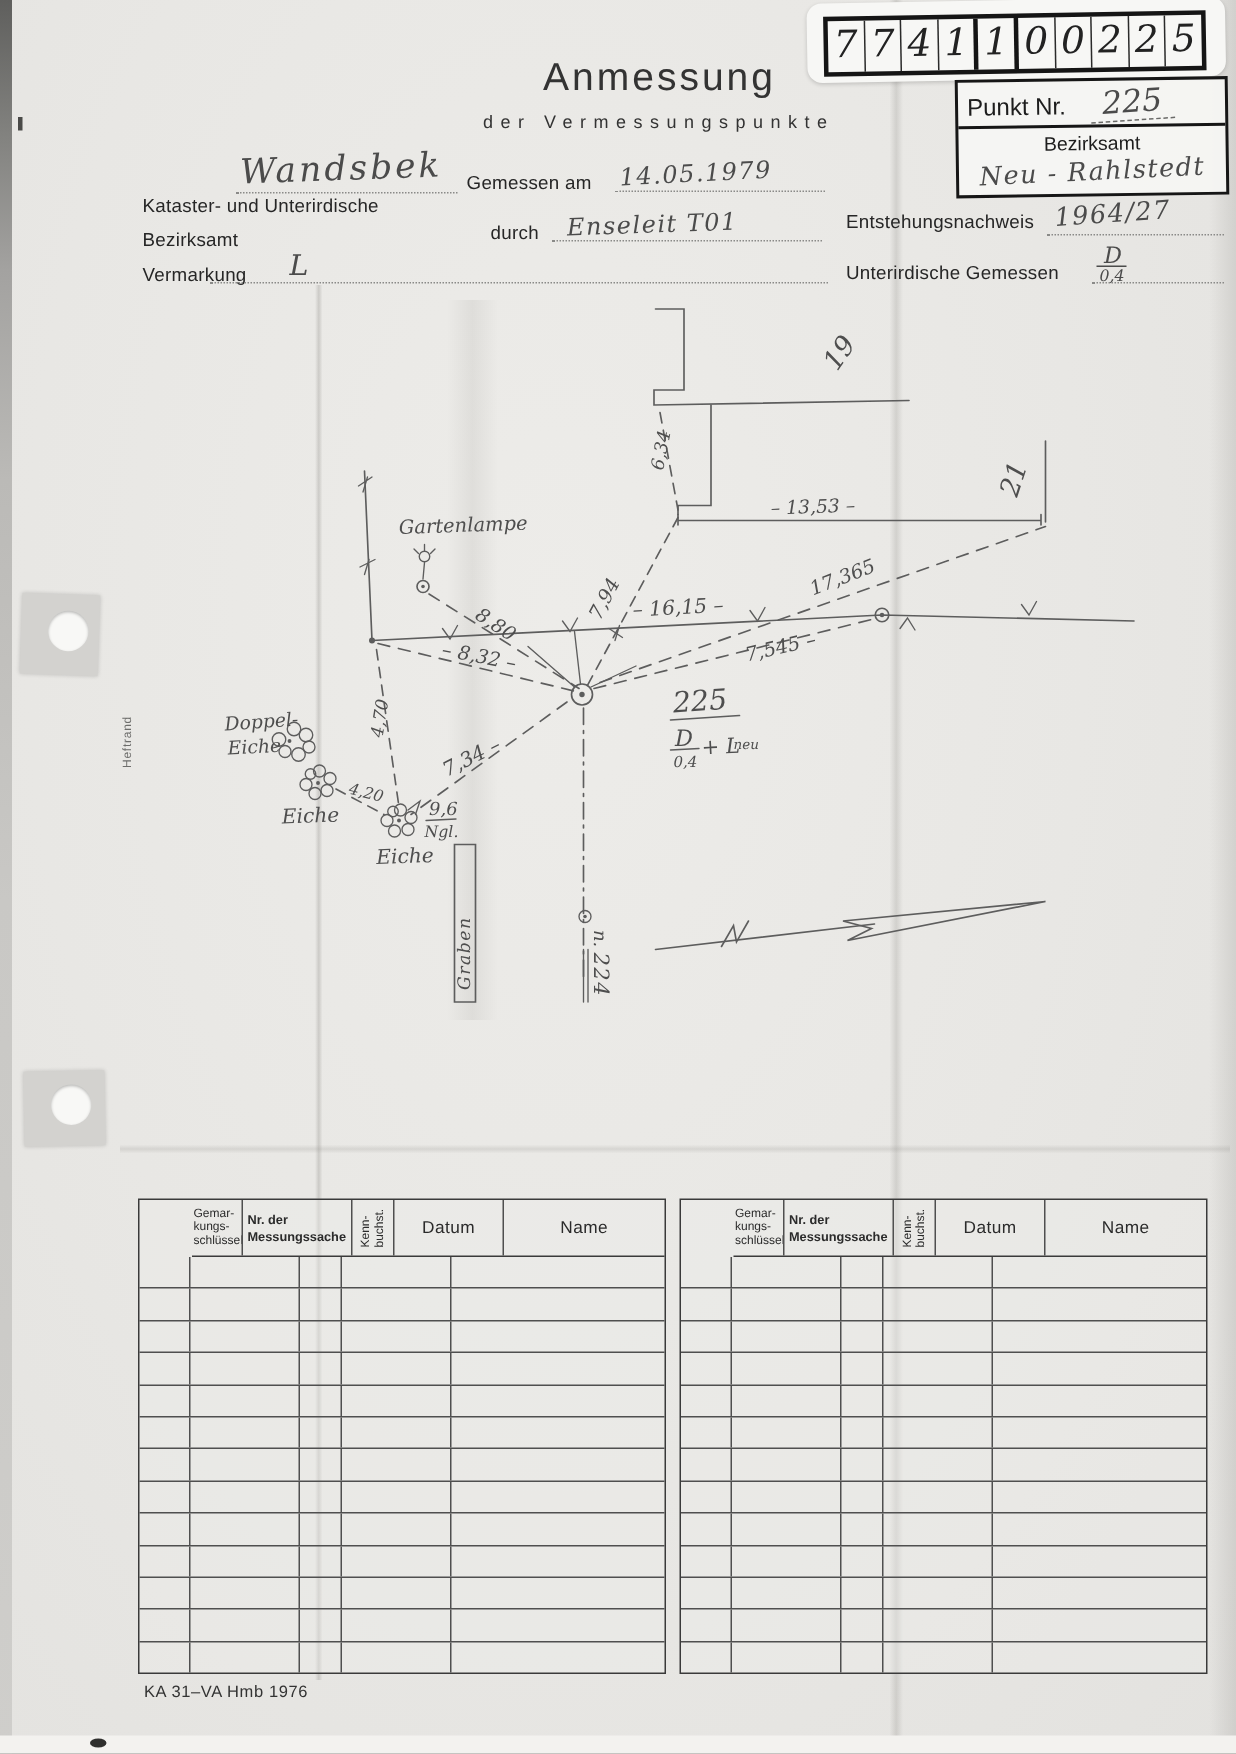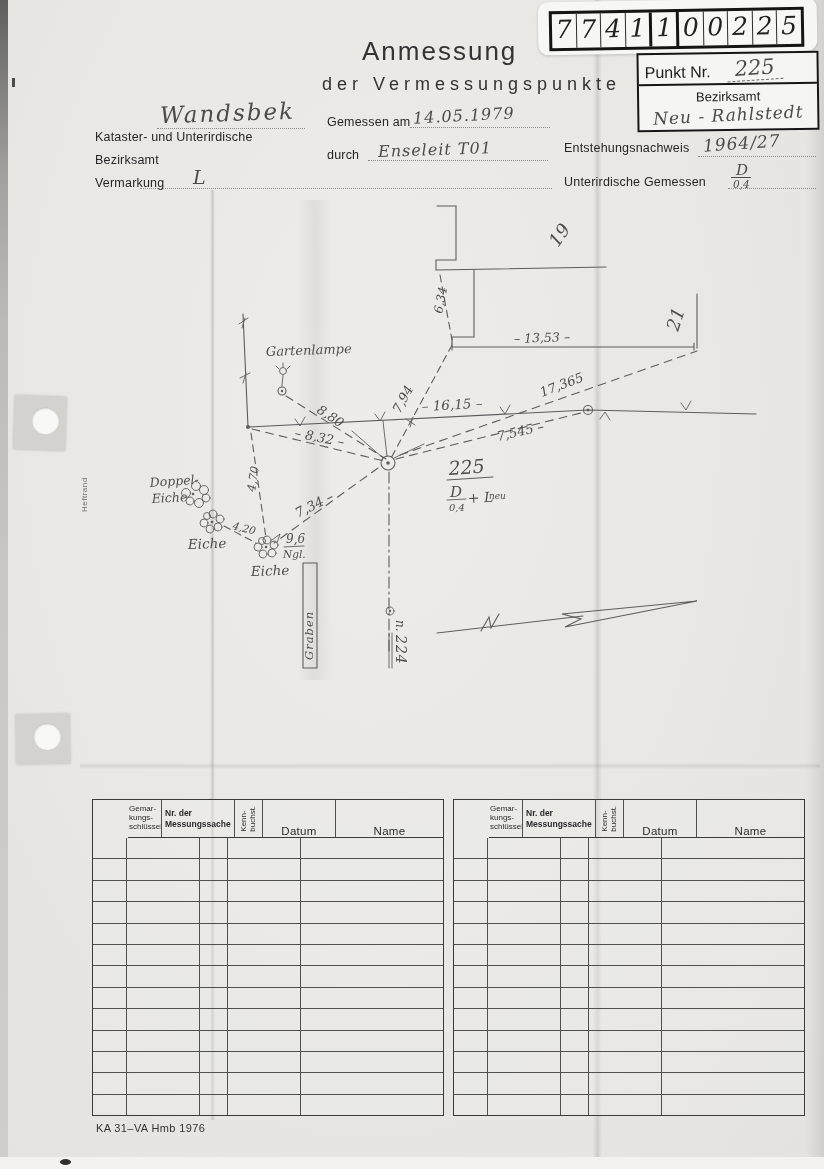--- a/index.html
+++ b/index.html
@@ -21,21 +21,21 @@
   
   .patch{background:#d3d2cf;box-shadow:0 0 3px rgba(0,0,0,.18);}
   .patch1{left:14px;top:396px;width:52px;height:54px;transform:rotate(2deg);}
   .patch2{left:16px;top:714px;width:54px;height:50px;transform:rotate(-1deg);}
   .hole{position:absolute;width:27px;height:27px;border-radius:50%;background:#f8f8f6;box-shadow:inset 0 1px 2px rgba(0,0,0,.25);}
   .patch1 .hole{left:18px;top:11px;}
   .patch2 .hole{left:18px;top:9px;}
   .heftrand{left:80px;top:512px;transform:rotate(-90deg);transform-origin:0 0;font-size:8px;color:#6d6d6b;letter-spacing:.5px;}
   
   .title{left:362px;top:36px;font-size:26px;letter-spacing:2px;color:#333;}
-  .subtitle{left:322px;top:74px;font-size:18px;letter-spacing:5px;color:#333;}
+  .subtitle{left:322px;top:74px;font-size:12px;letter-spacing:5px;color:#333;}
   .lbl{font-size:12.5px;color:#262626;letter-spacing:.2px;}
   .hw{font-family:"DejaVu Serif", serif;font-style:italic;color:#4b4b4b;}
   .dot{border-bottom:1.5px dotted #8a8a88;height:0;}
   
   .sticker{left:538px;top:0;width:279px;height:53px;background:#f7f7f5;border-radius:10px;
            box-shadow:0 1px 3px rgba(0,0,0,.18);transform:rotate(-1deg);}
   .digits{position:absolute;left:11px;top:9px;right:13px;height:34px;display:flex;border:3px solid #151515;background:#f7f7f5;}
   .digit{flex:1;border-right:1.2px solid #2a2a2a;text-align:center;font-family:"DejaVu Serif",serif;
          font-style:italic;font-size:25px;color:#222;line-height:32px;}
   .digit:nth-child(4),.digit:nth-child(5){border-right-width:3px;border-right-color:#151515;}
@@ -50,21 +50,21 @@
   
   .vtable{background:rgba(238,237,234,.35);border:1.5px solid #3a3a3a;width:350px;}
   .thead{display:grid;grid-template-columns:34px 73px 28px 73px 1fr;height:37px;border-bottom:1.5px solid #3a3a3a;margin-left:35px;}
   .hcell{border-right:1px solid #4f4f4f;overflow:hidden;display:flex;align-items:center;}
   .hcell:last-child{border-right:none;}
   .hcell span{white-space:pre-line;}
   .h0 span{font-size:8px;line-height:1.12;padding-left:1px;}
   .h1 span{font-size:8.5px;line-height:1.2;padding-left:3px;font-weight:bold;}
   .h2{justify-content:center;}
   .h2 span{transform:rotate(-90deg);font-size:8px;line-height:1.1;text-align:left;}
-  .h3,.h4{justify-content:center;align-items:flex-end;}
+  .h3,.h4{justify-content:center;}
   .h3 span,.h4 span{font-size:11.5px;letter-spacing:.3px;}
   .tbody{display:flex;flex-direction:column;height:277px;}
   .trow{flex:1;display:grid;grid-template-columns:34px 73px 28px 73px 1fr;border-bottom:1px solid #4f4f4f;}
   .trow:last-child{border-bottom:none;}
   .tcell{border-right:1px solid #4f4f4f;}
   .tcell:last-child{border-right:none;}
   .footer-id{left:96px;top:1122px;font-size:11px;color:#333;letter-spacing:.4px;}
   
   svg{position:absolute;left:0;top:0;}
   .ln{stroke:#5d5d5d;stroke-width:1.1;fill:none;stroke-linecap:round;}
@@ -98,21 +98,21 @@
   <div class="abs heftrand">Heftrand</div>
 
   <div class="abs title">Anmessung</div>
   <div class="abs subtitle">der Vermessungspunkte</div>
 
   <div class="abs lbl" style="left:95px;top:116px;margin-top:37px;">Bezirksamt</div>
   <div class="abs hw" style="left:160px;top:100px;font-size:23px;transform:rotate(-2deg);letter-spacing:2px;">Wandsbek</div>
   <div class="abs dot" style="left:157px;top:128px;width:148px;"></div>
   <div class="abs lbl" style="left:95px;top:130px;">Kataster- und Unterirdische</div>
 
-  <div class="abs lbl" style="left:327px;top:115px;">Gemessen am</div>
+  <div class="abs lbl" style="left:311px;top:115px;">Gemessen am</div>
   <div class="abs hw" style="left:413px;top:106px;font-size:16px;transform:rotate(-3deg);letter-spacing:1px;">14.05.1979</div>
   <div class="abs dot" style="left:410px;top:127px;width:140px;"></div>
 
   <div class="abs lbl" style="left:327px;top:148px;">durch</div>
   <div class="abs hw" style="left:378px;top:140px;font-size:16px;transform:rotate(-2deg);letter-spacing:1px;">Enseleit T01</div>
   <div class="abs dot" style="left:368px;top:160px;width:180px;"></div>
 
   <div class="abs lbl" style="left:564px;top:141px;">Entstehungsnachweis</div>
   <div class="abs hw" style="left:703px;top:133px;font-size:17px;transform:rotate(-4deg);letter-spacing:1px;">1964/27</div>
   <div class="abs dot" style="left:698px;top:156px;width:118px;"></div>

